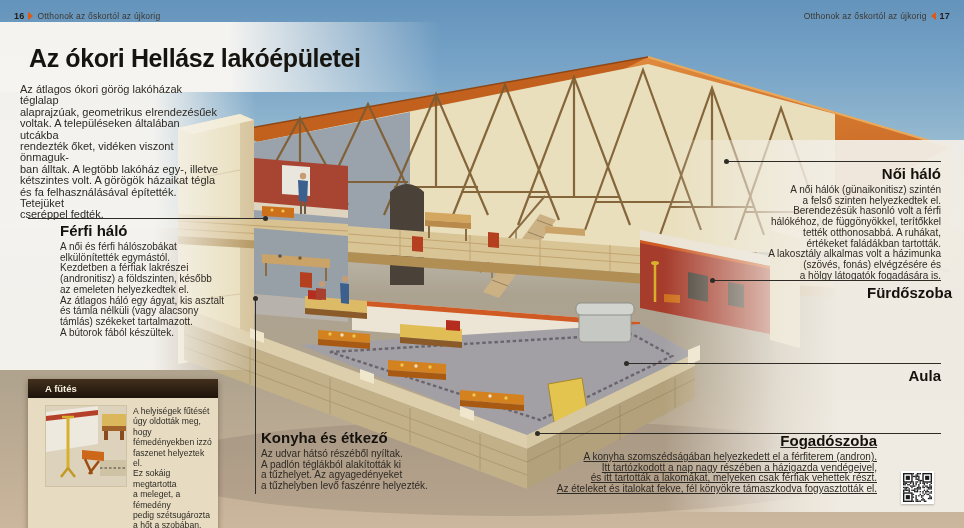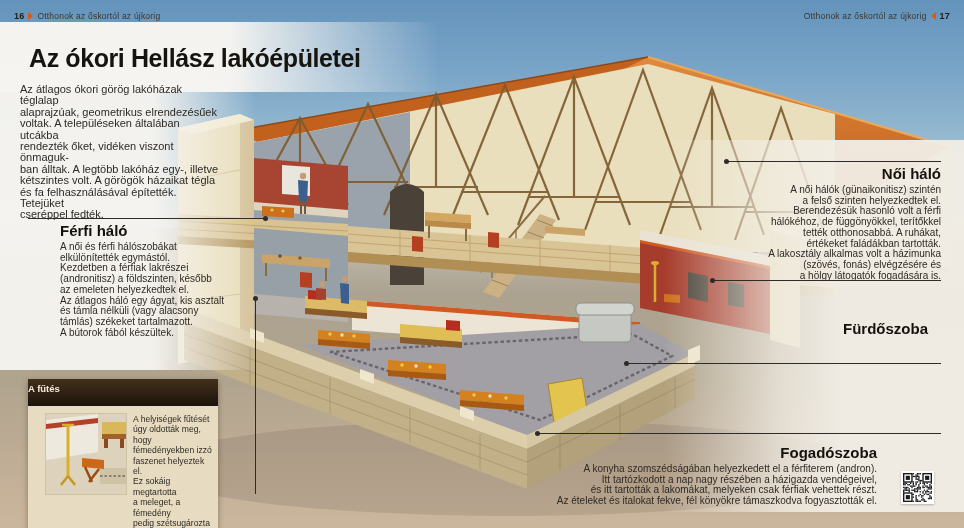--- a/index.html
+++ b/index.html
@@ -29,31 +29,31 @@
   .title{left:21px;top:36px;font-size:25px;font-weight:bold;color:#16140f;letter-spacing:-.4px;}
   .intro{left:20px;top:84px;width:200px;font-size:11px;line-height:11.4px;color:#2e2a24;white-space:pre-line;}
   
   .note{color:#2e2a24;}
   .note .t{font-weight:bold;font-size:15px;color:#15120d;margin-bottom:3px;}
   .note .b{font-size:10px;line-height:10.7px;white-space:pre-line;}
   .right-note{text-align:right;}
   #ferfi{left:24px;top:222px;width:185px;margin-left:36px;}
   #konyha{left:261px;top:429px;width:195px;}
   #noi{right:23px;top:165px;width:228px;}
-  #furdo{right:36px;top:284px;width:242px;margin-top:36px;}
+  #furdo{right:12px;top:284px;width:242px;}
   #aula{right:23px;top:367px;width:212px;}
-  #fogado{right:87px;top:444px;width:332px;}
+  #fogado{right:87px;top:432px;width:332px;text-decoration:underline;}
   
   .ln{background:#2f2c27;height:1px;}
   .lnv{background:#2f2c27;width:1px;}
   .dot{width:5px;height:5px;border-radius:50%;background:#2f2c27;}
   
   #futes{left:28px;top:379px;width:190px;box-shadow:0 2px 6px rgba(50,35,15,.4);}
-  .fhead{height:27px;background:linear-gradient(180deg,#43301c,#1c130b);color:#f4eedd;
-         font-weight:bold;font-size:9.5px;line-height:19px;padding-left:0;}
+  .fhead{height:19px;background:linear-gradient(180deg,#43301c,#1c130b);color:#f4eedd;
+         font-weight:bold;font-size:9.5px;line-height:19px;padding-left:17px;}
   .fbody{background:#e7dcc1;padding:8px 6px 9px 18px;display:flex;gap:7px;}
   .fimg{width:80px;height:80px;flex:none;outline:1px solid #cfc3a4;background:#ddd3bd;}
   .ftext{width:92px;font-size:8.6px;line-height:10.4px;color:#2e2a24;white-space:pre-line;}
   
   #qr{left:901px;top:471px;width:29px;height:29px;background:#fff;padding:2px;box-shadow:0 1px 2px rgba(0,0,0,.25);}
 </style>
 </head>
 <body>
 
 <div class="page">
@@ -323,36 +323,44 @@
     <div class="b">A női és férfi hálószobákat
 elkülönítették egymástól.
 Kezdetben a férfiak lakrészei
 (andronitisz) a földszinten, később
 az emeleten helyezkedtek el.
 Az átlagos háló egy ágyat, kis asztalt
 és támla nélküli (vagy alacsony
 támlás) székeket tartalmazott.
 A bútorok fából készültek.</div>
   </div>
+  <div class="abs note" id="konyha">
+    <div class="t">Konyha és étkező</div>
+    <div class="b">Az udvar hátsó részéből nyíltak.
+A padlón téglákból alakították ki
+a tűzhelyet. Az agyagedényeket
+a tűzhelyben levő faszénre helyezték.</div>
+  </div>
   <div class="abs note right-note" id="noi">
     <div class="t">Női háló</div>
     <div class="b">A női hálók (günaikonitisz) szintén
 a felső szinten helyezkedtek el.
 Berendezésük hasonló volt a férfi
 hálókéhoz, de függönyökkel, terítőkkel
 tették otthonosabbá. A ruhákat,
 értékeket faládákban tartották.
 A lakosztály alkalmas volt a házimunka
 (szövés, fonás) elvégzésére és
 a hölgy látogatók fogadására is.</div>
   </div>
   <div class="abs note right-note" id="furdo">
     <div class="t">Fürdőszoba</div>
   </div>
   <div class="abs note right-note" id="aula">
+    <div class="t">Aula</div>
   </div>
   <div class="abs note right-note" id="fogado">
     <div class="t">Fogadószoba</div>
     <div class="b">A konyha szomszédságában helyezkedett el a férfiterem (andron).
 Itt tartózkodott a nap nagy részében a házigazda vendégeivel,
 és itt tartották a lakomákat, melyeken csak férfiak vehettek részt.
 Az ételeket és italokat fekve, fél könyökre támaszkodva fogyasztották el.</div>
   </div>
 
   <div class="abs" id="futes">

